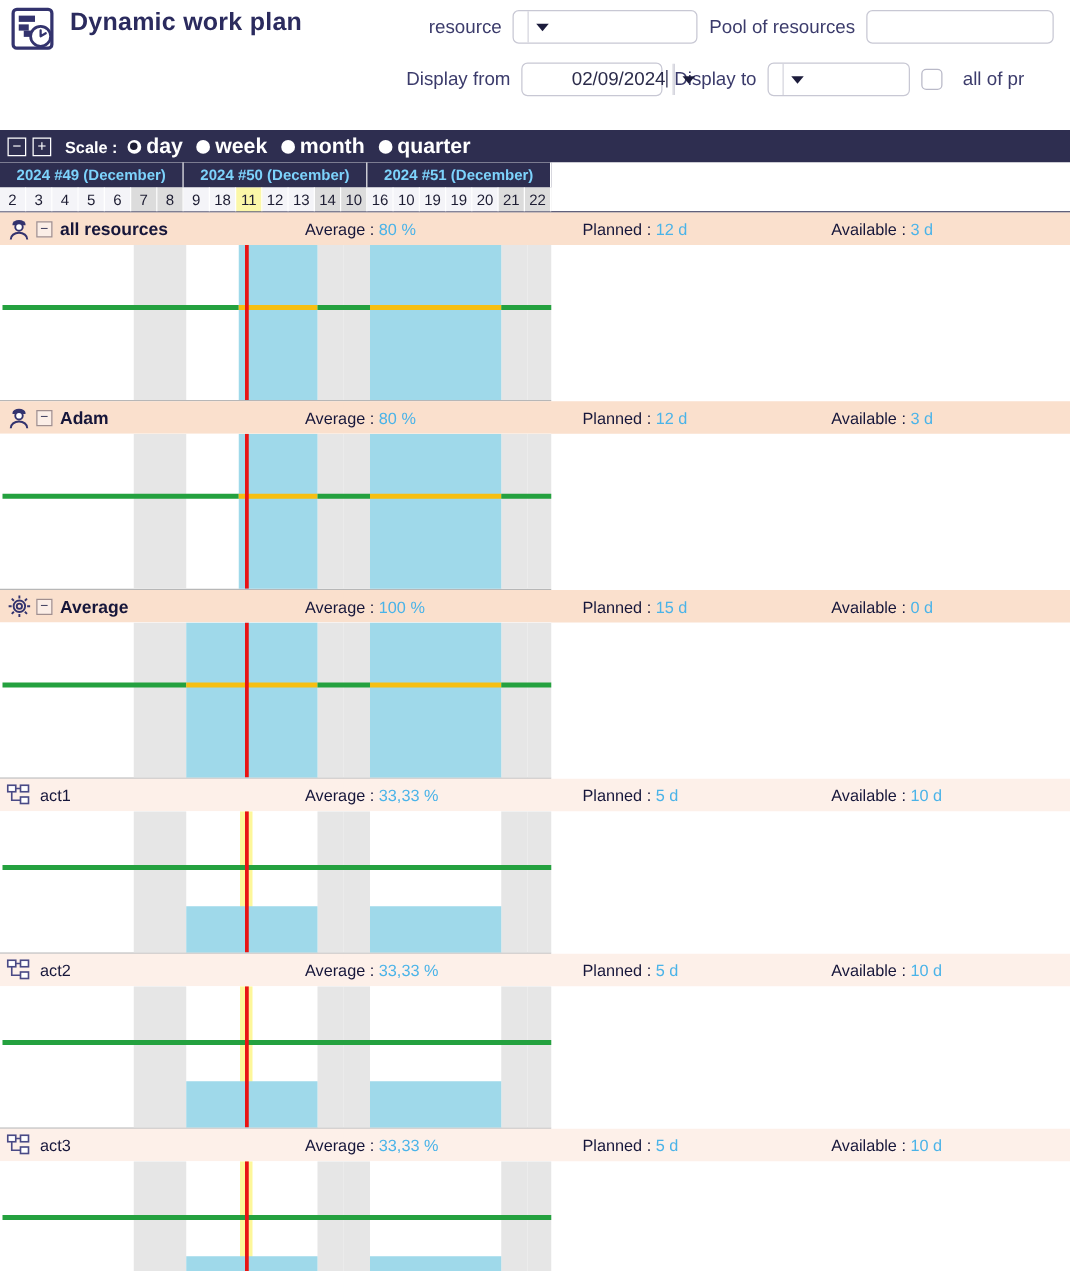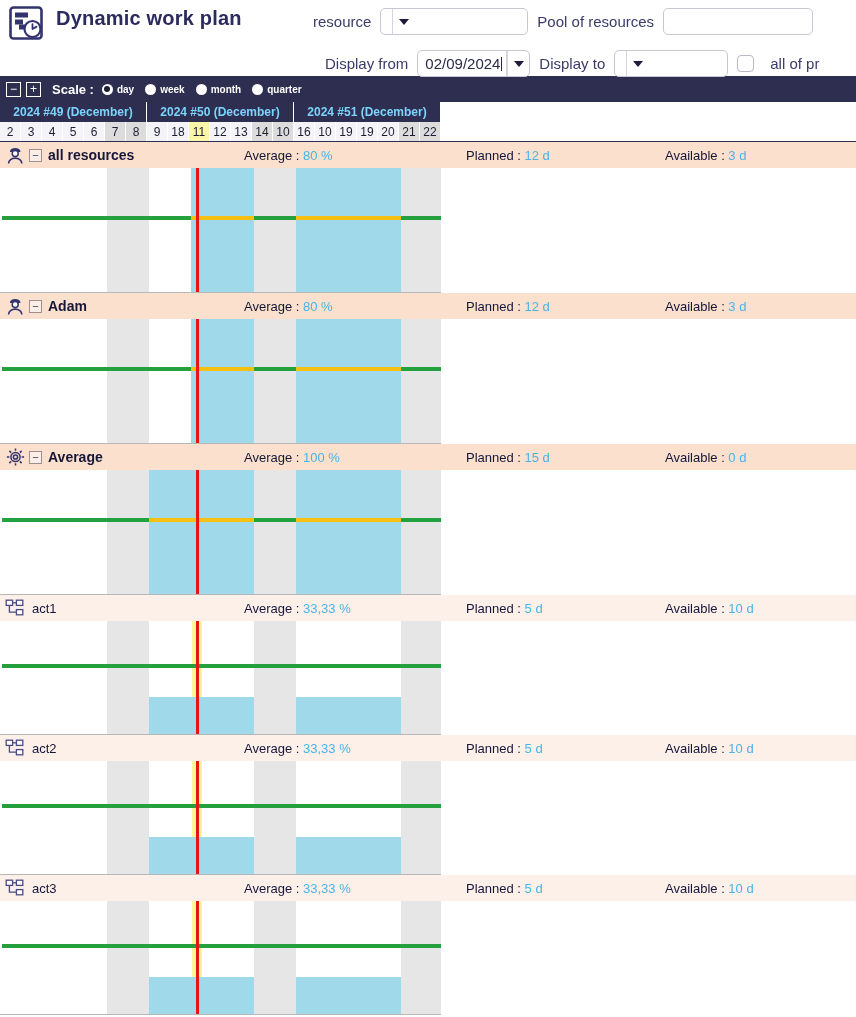--- a/index.html
+++ b/index.html
@@ -2,48 +2,48 @@
 <html><head>
 <meta charset="utf-8">
 <style>
   html,body{margin:0;padding:0;}
   body{
     width:856px;height:1017px;overflow:hidden;background:#ffffff;
     font-family:"Liberation Sans",sans-serif;
     color:#2b2b4a;
   }
   
-  .header{position:relative;height:76px;box-sizing:border-box;background:#fff;}
+  .header{position:relative;height:104px;box-sizing:border-box;background:#fff;}
   .logo{position:absolute;left:8px;top:5px;width:36px;height:36px;}
   .app-title{
     position:absolute;left:56px;top:7px;font-size:20px;font-weight:bold;
     color:#2b2b5e;letter-spacing:.2px;white-space:nowrap;
   }
   .lbl{font-size:15px;color:#3b3b6b;white-space:nowrap;}
-  .row1{position:absolute;left:313px;top:8px;display:flex;align-items:center;gap:9px;}
+  .row1{position:absolute;left:343px;top:8px;display:flex;align-items:center;gap:9px;}
   .row2{position:absolute;left:325px;top:50px;display:flex;align-items:center;gap:9px;}
   .combo{
     position:relative;box-sizing:border-box;height:27px;border:1px solid #c8c8d4;
     border-radius:5px;background:#fff;display:flex;align-items:center;
   }
   .combo .val{
     font-size:15px;color:#2b2b4a;padding:0 4px 0 7px;white-space:nowrap;
     line-height:25px;
   }
   .combo .caret{
     width:22px;height:25px;display:flex;align-items:center;justify-content:center;
     border-left:1px solid #d5d5de;flex:0 0 22px;
   }
   .combo .caret::after{
     content:"";border-left:5px solid transparent;border-right:5px solid transparent;
     border-top:6px solid #1c1c3c;
   }
   .c-resource{width:148px;}
   .c-pool{width:150px;}
-  .c-from{width:113px;}
+  .c-from{width:113px;padding-left:32px;}
   .c-to{width:114px;}
   .c-from .val{flex:1;border-right:1px solid #d5d5de;}
   .cursorbar{display:inline-block;width:1px;height:14px;background:#2b2b4a;vertical-align:-2px;margin-left:1px;}
   .chk{
     width:17px;height:17px;border:1px solid #b9b9c8;border-radius:4px;background:#fff;
     box-sizing:border-box;
   }
   .chk-lbl{font-size:15px;color:#3b3b6b;margin-left:7px;white-space:nowrap;}
 
   
@@ -51,21 +51,21 @@
     height:26px;background:#2e2e50;display:flex;align-items:center;padding-left:6px;
     color:#fff;
   }
   .pmbtn{
     width:15px;height:15px;border:1px solid #fff;background:#2e2e50;color:#fff;
     font-size:12px;line-height:13px;text-align:center;margin-right:5px;
     font-family:"Liberation Sans",sans-serif;box-sizing:border-box;
   }
   .scale-label{font-size:13px;font-weight:bold;margin:0 8px 0 6px;}
   .radio-grp{display:flex;align-items:center;gap:11px;}
-  .radio-item{display:flex;align-items:center;gap:4px;font-size:10px;font-weight:bold;}
+  .radio-item{display:flex;align-items:center;gap:4px;font-size:17px;font-weight:bold;}
   .radio{
     width:11px;height:11px;border-radius:50%;background:#fff;position:relative;
     box-sizing:border-box;
   }
   .radio.on::after{
     content:"";position:absolute;left:2.5px;top:2.5px;width:6px;height:6px;
     border-radius:50%;background:#1d1d33;
   }
 
   

